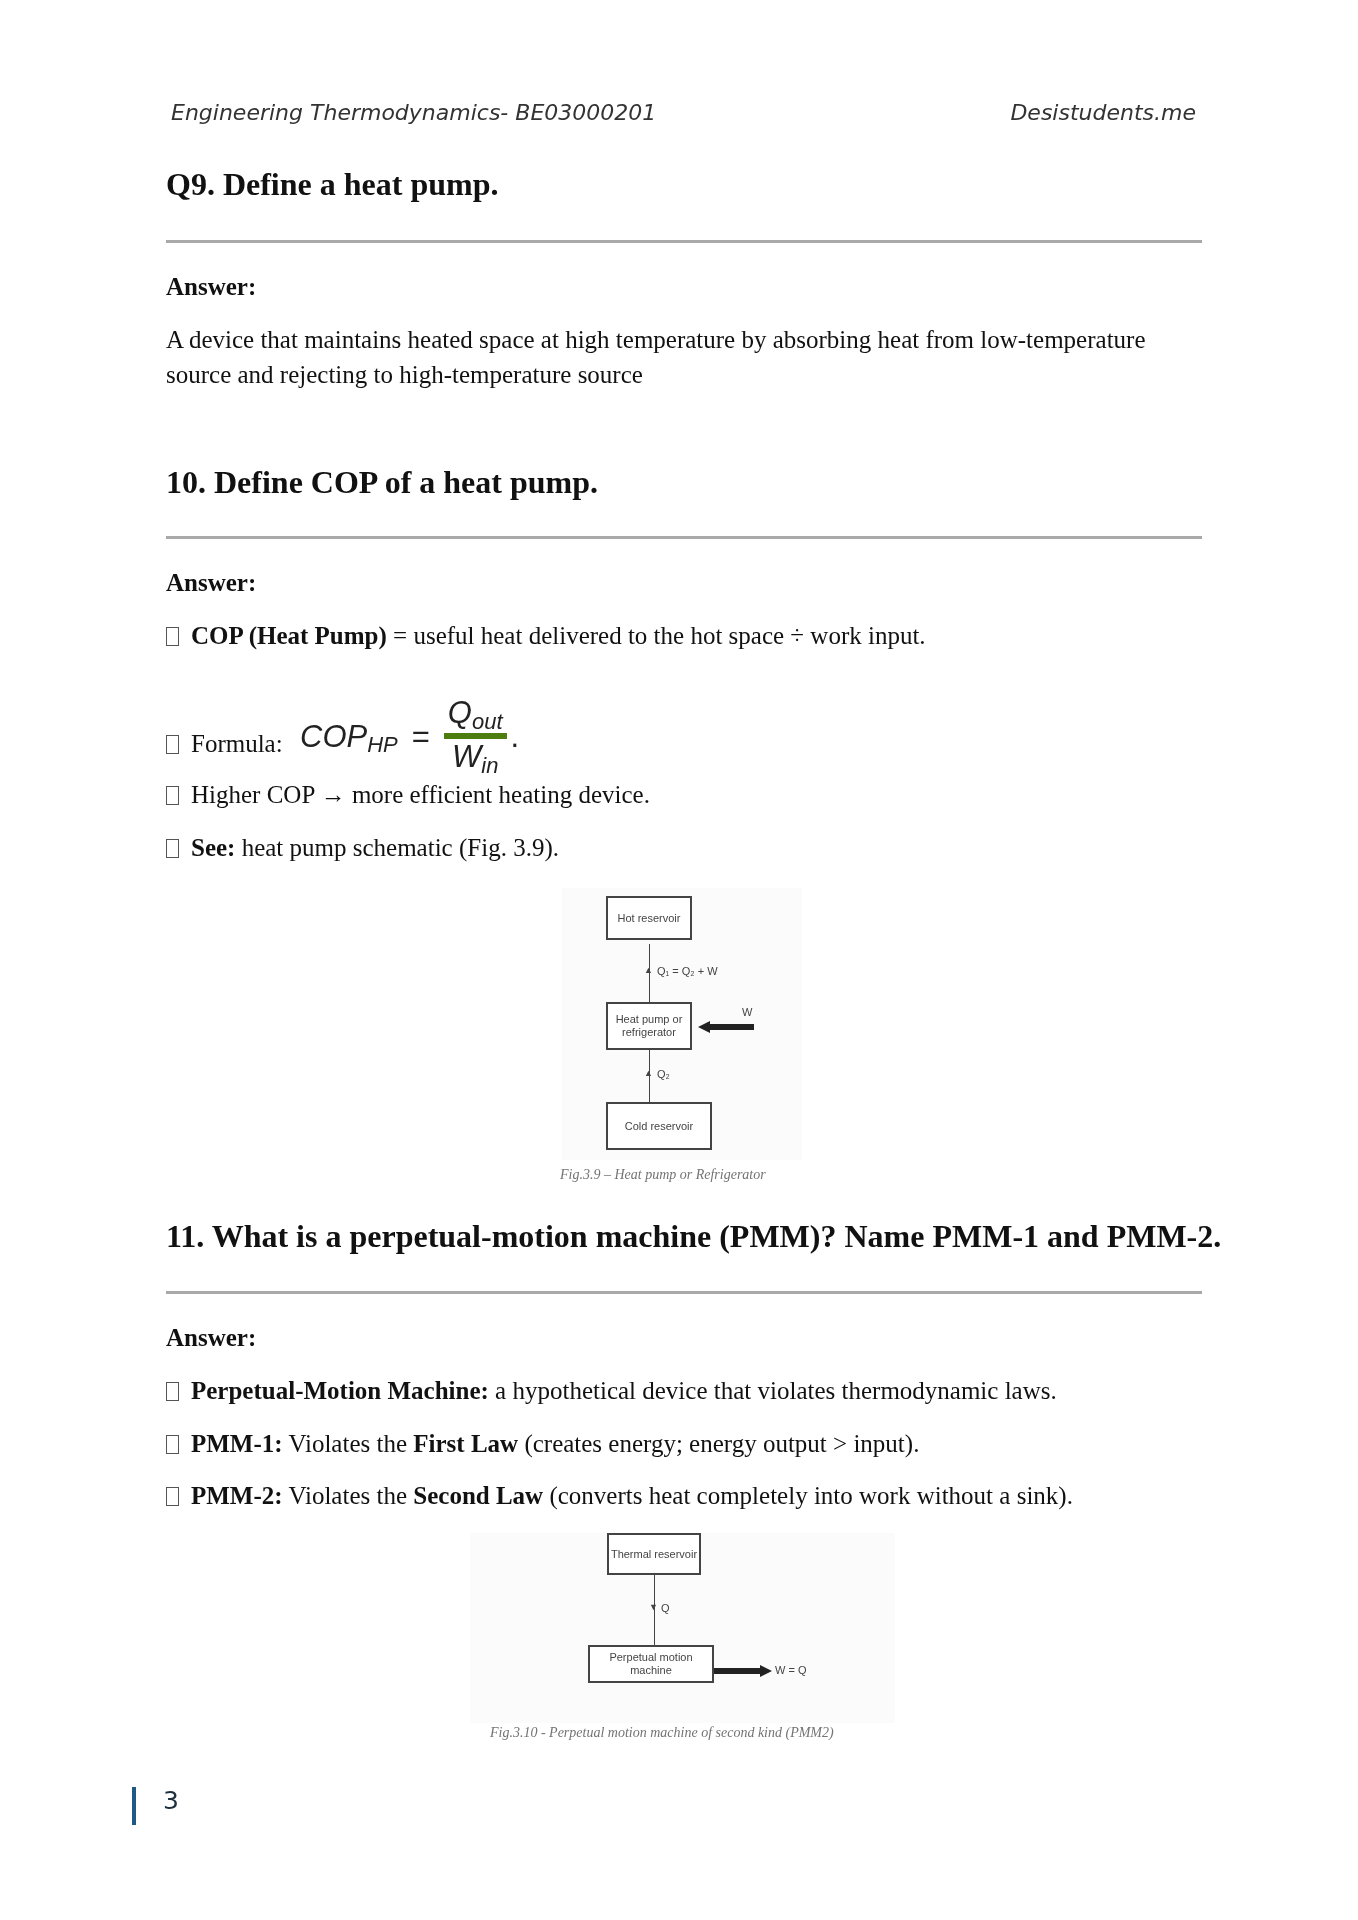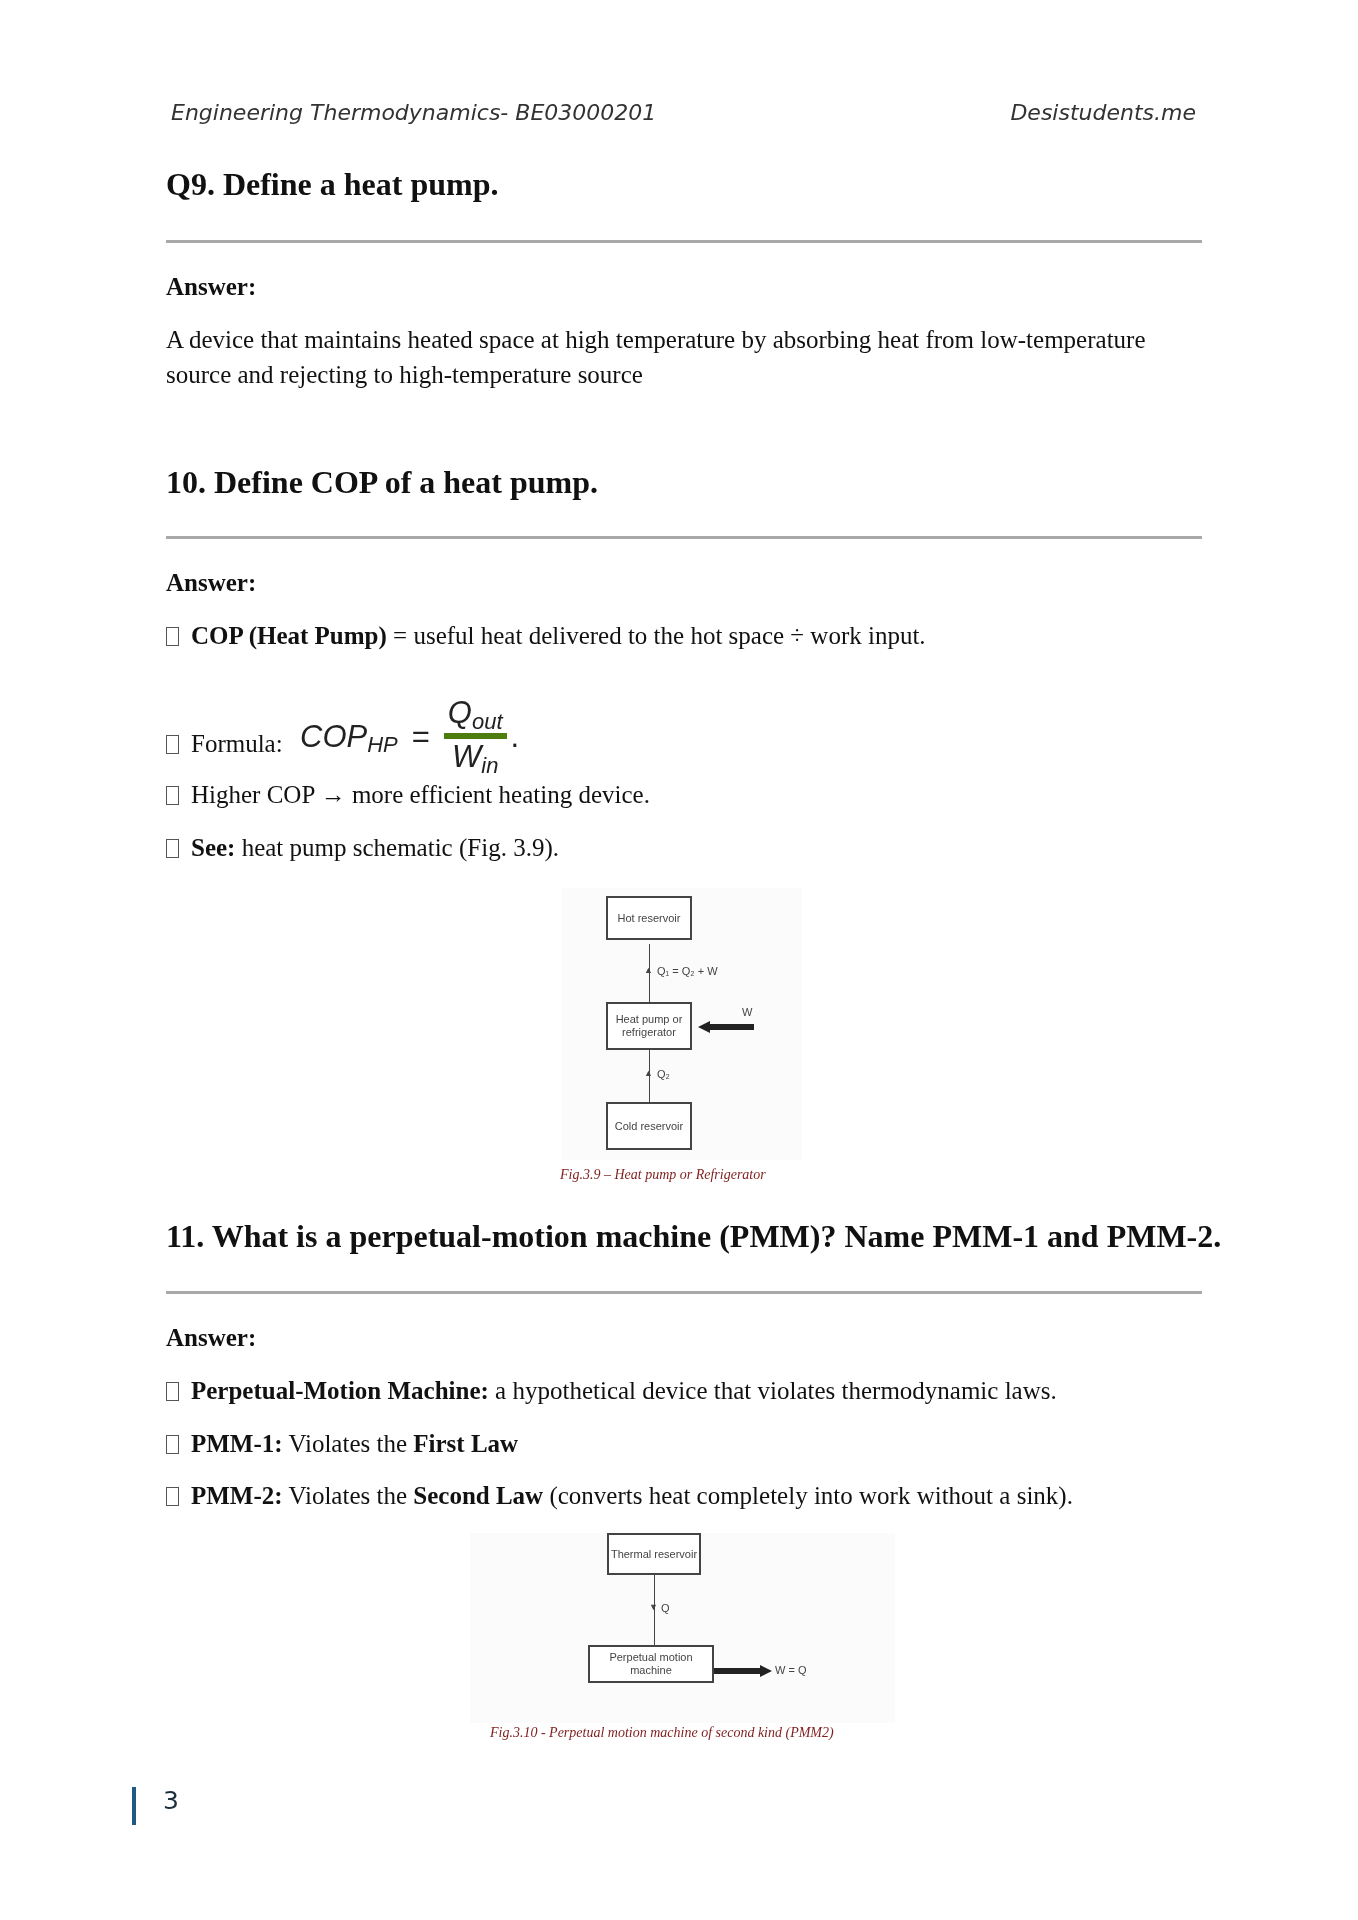--- a/index.html
+++ b/index.html
@@ -18,21 +18,21 @@
   .formula { left:300px; top:696px; font-family:Liberation Sans, sans-serif; font-style:italic; font-size:31px; color:#222; display:flex; align-items:center; }
   .formula .sub { font-size:22px; position:relative; top:8px; }
   .frac { display:inline-flex; flex-direction:column; align-items:center; margin:0 4px 0 14px; }
   .frac .num { padding:0 4px; border-bottom:6px solid #4d7c0f; line-height:34px; }
   .frac .den { line-height:36px; }
   .frac .s2 { font-size:22px; position:relative; top:6px; }
   .diagram { background:#fbfbfb; }
   .dbox { position:absolute; border:2px solid #444; background:#fff; font-family:"Liberation Sans", sans-serif; font-size:11px; color:#444; text-align:center; display:flex; align-items:center; justify-content:center; line-height:13px; box-sizing:border-box; }
   .vline { position:absolute; width:1px; background:#444; }
   .dlabel { position:absolute; font-family:"Liberation Sans", sans-serif; font-size:11px; color:#444; white-space:nowrap; }
-  .caption { position:absolute; font-family:"Liberation Serif", serif; font-style:italic; font-size:14px; color:#7f1d1d; white-space:nowrap; }
+  .caption { position:absolute; font-family:"Liberation Serif", serif; font-style:italic; font-size:14px; color:#737373; white-space:nowrap; }
   .pgbar { left:132px; top:1787px; width:4px; height:38px; background:#1f5a85; }
   .pgnum { left:163px; top:1786px; font-family:"DejaVu Sans", sans-serif; font-size:25px; color:#1d2f3d; }
 </style>
 </head>
 <body>
 
 <div class="abs hdr hdr-left">Engineering Thermodynamics- BE03000201</div>
 <div class="abs hdr hdr-right">Desistudents.me</div>
 
 <div class="abs qhead" style="top:166px;">Q9. Define a heat pump.</div>
@@ -80,38 +80,39 @@
   <div class="vline" style="left:87px;top:56px;height:58px;"></div>
   <div class="dlabel" style="left:82px;top:77px;font-size:9px;">▲</div>
   <div class="dlabel" style="left:95px;top:77px;">Q₁ = Q₂ + W</div>
   <div class="dbox" style="left:44px;top:114px;width:86px;height:48px;">Heat pump or refrigerator</div>
   <div class="abs" style="left:130px;top:133px;width:6px;height:0;border-top:6px solid transparent;border-bottom:6px solid transparent;border-right:12px solid #222;"></div>
   <div class="abs" style="left:142px;top:136px;width:50px;height:6px;background:#222;"></div>
   <div class="dlabel" style="left:180px;top:118px;">W</div>
   <div class="vline" style="left:87px;top:162px;height:52px;"></div>
   <div class="dlabel" style="left:82px;top:180px;font-size:9px;">▲</div>
   <div class="dlabel" style="left:95px;top:180px;">Q₂</div>
-  <div class="dbox" style="left:44px;top:214px;width:86px;height:48px;">Cold reservoir</div>
+  <div class="dbox" style="left:44px;top:214px;width:106px;height:48px;">Cold reservoir</div>
 </div>
 <div class="caption" style="left:560px;top:1167px;">Fig.3.9 – Heat pump or Refrigerator</div>
 
 <div class="abs qhead" style="top:1218px;">11. What is a perpetual-motion machine (PMM)? Name PMM-1 and PMM-2.</div>
 <div class="abs rule" style="top:1291px;"></div>
 <div class="abs ans" style="top:1324px;">Answer:</div>
 
 <div class="abs bullet" style="top:1377px;">
   <span class="box"></span>
   <span class="b">Perpetual-Motion Machine:</span>
     <span style="white-space:pre;"> a hypothetical device that violates thermodynamic laws.</span>
 </div>
 <div class="abs bullet" style="top:1430px;">
   <span class="box"></span>
   <span class="b">PMM-1:</span>
     <span style="white-space:pre;"> Violates the </span>
     <span class="b">First Law</span>
+    <span style="white-space:pre;"> (creates energy; energy output &gt; input).</span>
 </div>
 <div class="abs bullet" style="top:1482px;">
   <span class="box"></span>
   <span class="b">PMM-2:</span>
     <span style="white-space:pre;"> Violates the </span>
     <span class="b">Second Law</span>
     <span style="white-space:pre;"> (converts heat completely into work without a sink).</span>
 </div>
 
 <div class="abs diagram" style="left:470px;top:1533px;width:425px;height:190px;">

